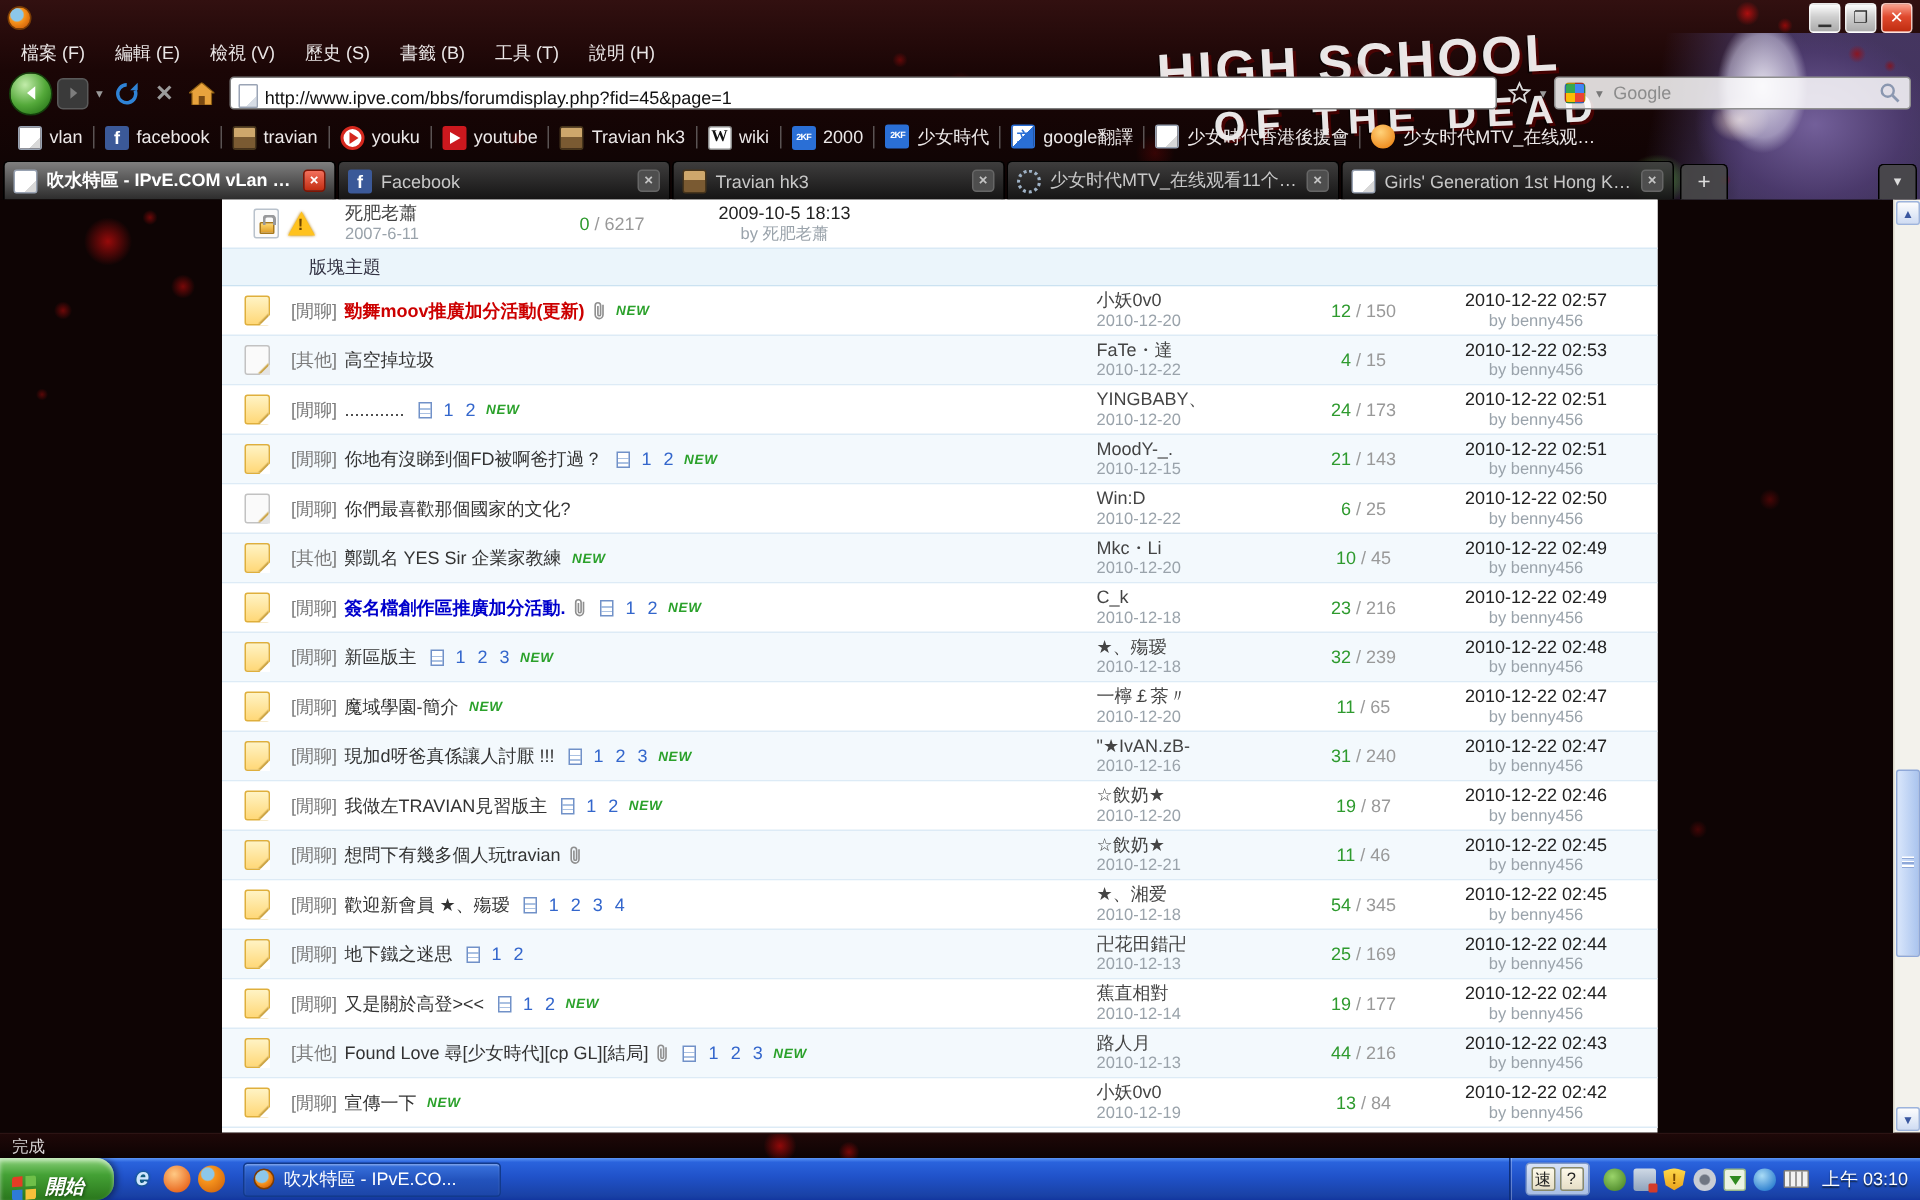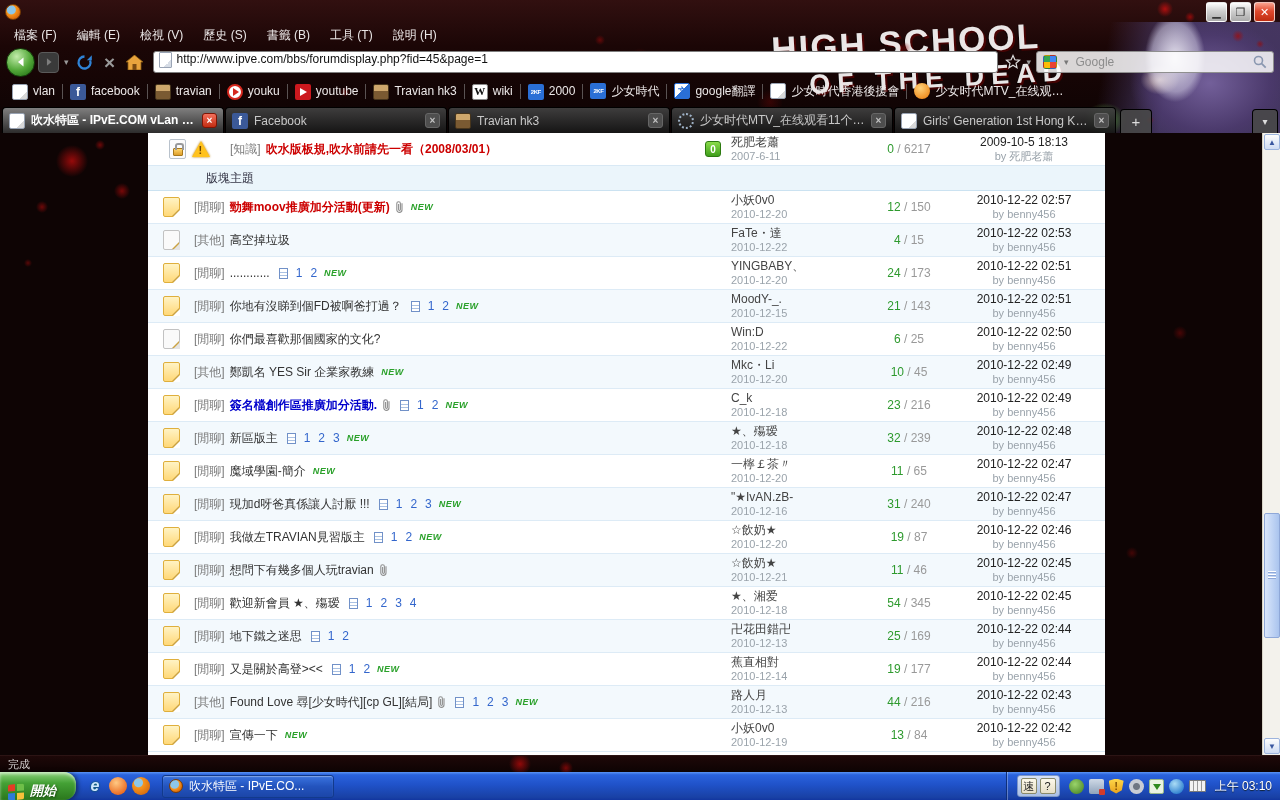--- a/index.html
+++ b/index.html
@@ -49,21 +49,21 @@
   .navbar{height:32px;display:flex;align-items:center;padding:0 6px;gap:3px}
   .btn-back{width:29px;height:29px;border-radius:50%;flex:none;border:1px solid #143f0b;
     background:radial-gradient(circle at 36% 28%,#c2ecaa,#54a93a 52%,#1f6b12 95%);
     display:flex;align-items:center;justify-content:center}
   .btn-fwd{width:21px;height:21px;border-radius:4px;flex:none;background:#3a3a3a;border:1px solid #5a5a5a;
     display:flex;align-items:center;justify-content:center}
   .chev{color:#9a9a9a;font-size:9px;padding:0 2px}
   .nbtn{width:22px;height:22px;display:flex;align-items:center;justify-content:center;flex:none}
   .glyph-stop{color:#9a9a9a;font-size:19px;font-weight:bold;line-height:1}
   .urlbox{flex:1;height:22px;min-width:0;background:#fff;border:1px solid #7e7e7e;border-radius:3px;
-    display:flex;align-items:flex-start;gap:5px;padding:0 5px;margin:0 4px}
+    display:flex;align-items:flex-end;gap:5px;padding:0 5px;margin:0 4px}
   .urlbox input{flex:1;min-width:0;border:none;outline:none;background:transparent;font-size:12px;color:#111;
     font-family:inherit}
   .icon-page{width:13px;height:16px;flex:none;background:linear-gradient(135deg,#fff 72%,#d7dde6 72%);
     border:1px solid #9aa4b5;border-radius:1px}
   .starbtn{display:flex;align-items:center;flex:none}
   .searchbox{width:238px;height:22px;flex:none;background:rgba(255,255,255,.84);border:1px solid #8f8f8f;
     border-radius:3px;display:flex;align-items:center;gap:5px;padding:0 6px}
   .glogo{width:14px;height:14px;border-radius:3px;flex:none;border:1px solid rgba(0,0,0,.25);
     background:conic-gradient(#4285f4 0 25%,#ea4335 0 50%,#fbbc05 0 75%,#34a853 0)}
   .searchbox input{flex:1;min-width:0;border:none;outline:none;background:transparent;font-size:12px;
@@ -398,25 +398,20 @@
 <div class="viewport">
   <div class="panel">
 
     <div class="srow">
       <div class="c-icon wide">
         <span class="pagelock">
             <span class="lockbody"></span>
           </span>
         <span class="warn"></span>
       </div>
-      <div class="c-title">
-        <span class="tag">[知識]</span>
-        <a class="ttl red">吹水版板規,吹水前請先一看（2008/03/01）</a>
-        <span class="thumb">0</span>
-      </div>
       <div class="c-author">
         <a class="aname">死肥老蕭</a>
         <div class="adate">2007-6-11</div>
       </div>
       <div class="c-nums"><span class="rep">0</span><span> / </span><span>6217</span></div>
       <div class="c-last">
         <div class="ltime">2009-10-5 18:13</div>
         <div class="lby">by 死肥老蕭</div>
       </div>
     </div>

